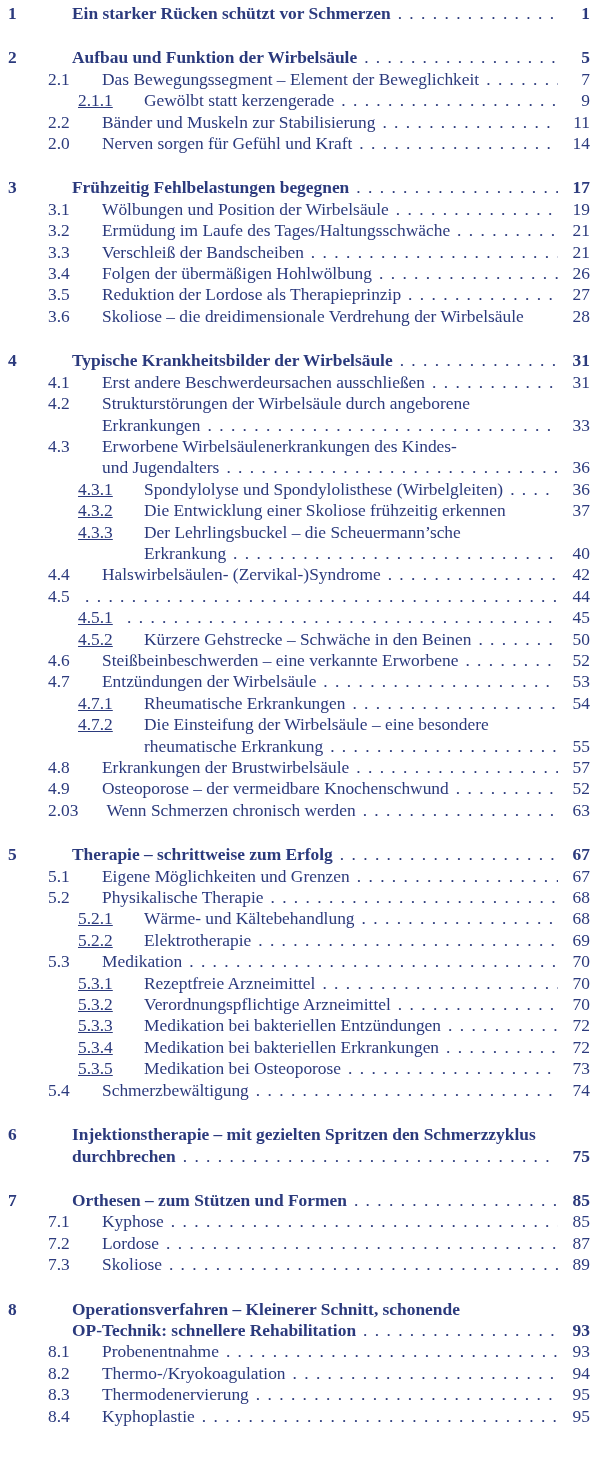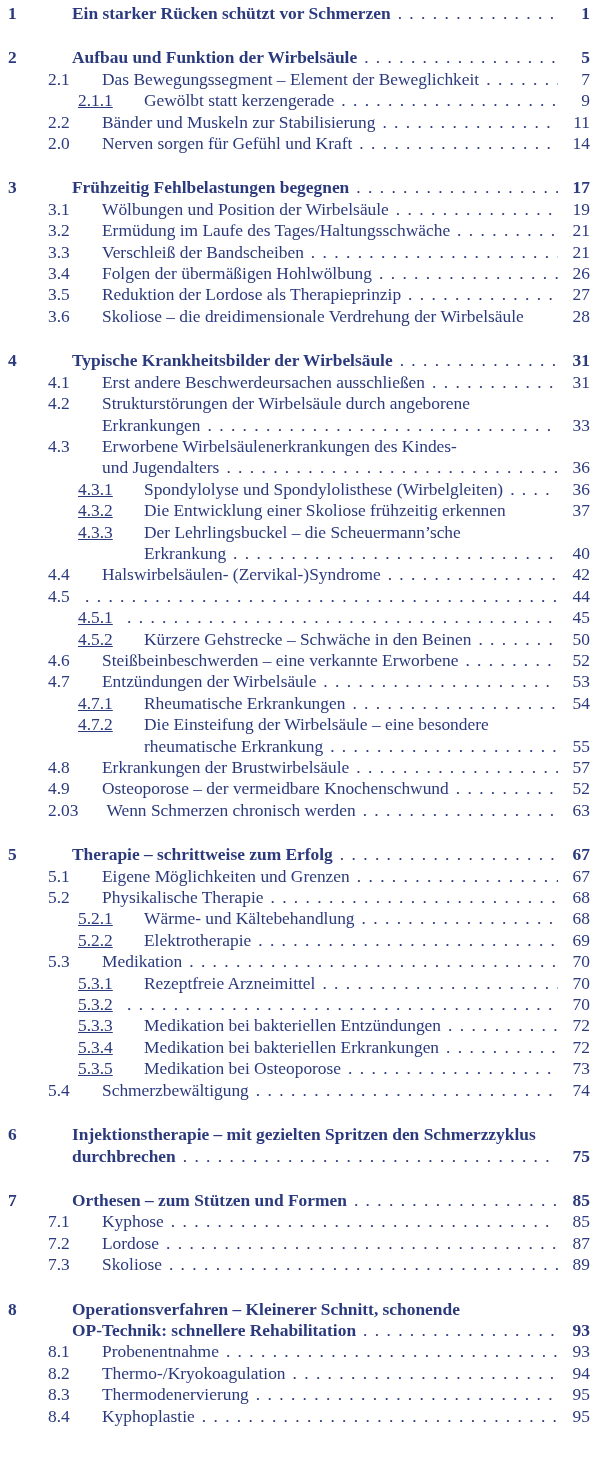--- a/index.html
+++ b/index.html
@@ -441,20 +441,21 @@
           <span class="text">Rezeptfreie Arzneimittel</span>
           <span class="leader">. . . . . . . . . . . . . . . . . . . . . . . . . . . . . . . . . . . . . . . . . . . . . . . . . . . . . . . . . . . . . . . . . . . . . . </span>
           <span class="page">70</span>
         </div>
       </div>
     </div>
     <div class="entry level2">
       <span class="num">5.3.2</span>
       <div class="content">
         <div class="line">
+          <span class="text">Verordnungspflichtige Arzneimittel</span>
           <span class="leader">. . . . . . . . . . . . . . . . . . . . . . . . . . . . . . . . . . . . . . . . . . . . . . . . . . . . . . . . . . . . . . . . . . . . . . </span>
           <span class="page">70</span>
         </div>
       </div>
     </div>
     <div class="entry level2">
       <span class="num">5.3.3</span>
       <div class="content">
         <div class="line">
           <span class="text">Medikation bei bakteriellen Entzündungen</span>

